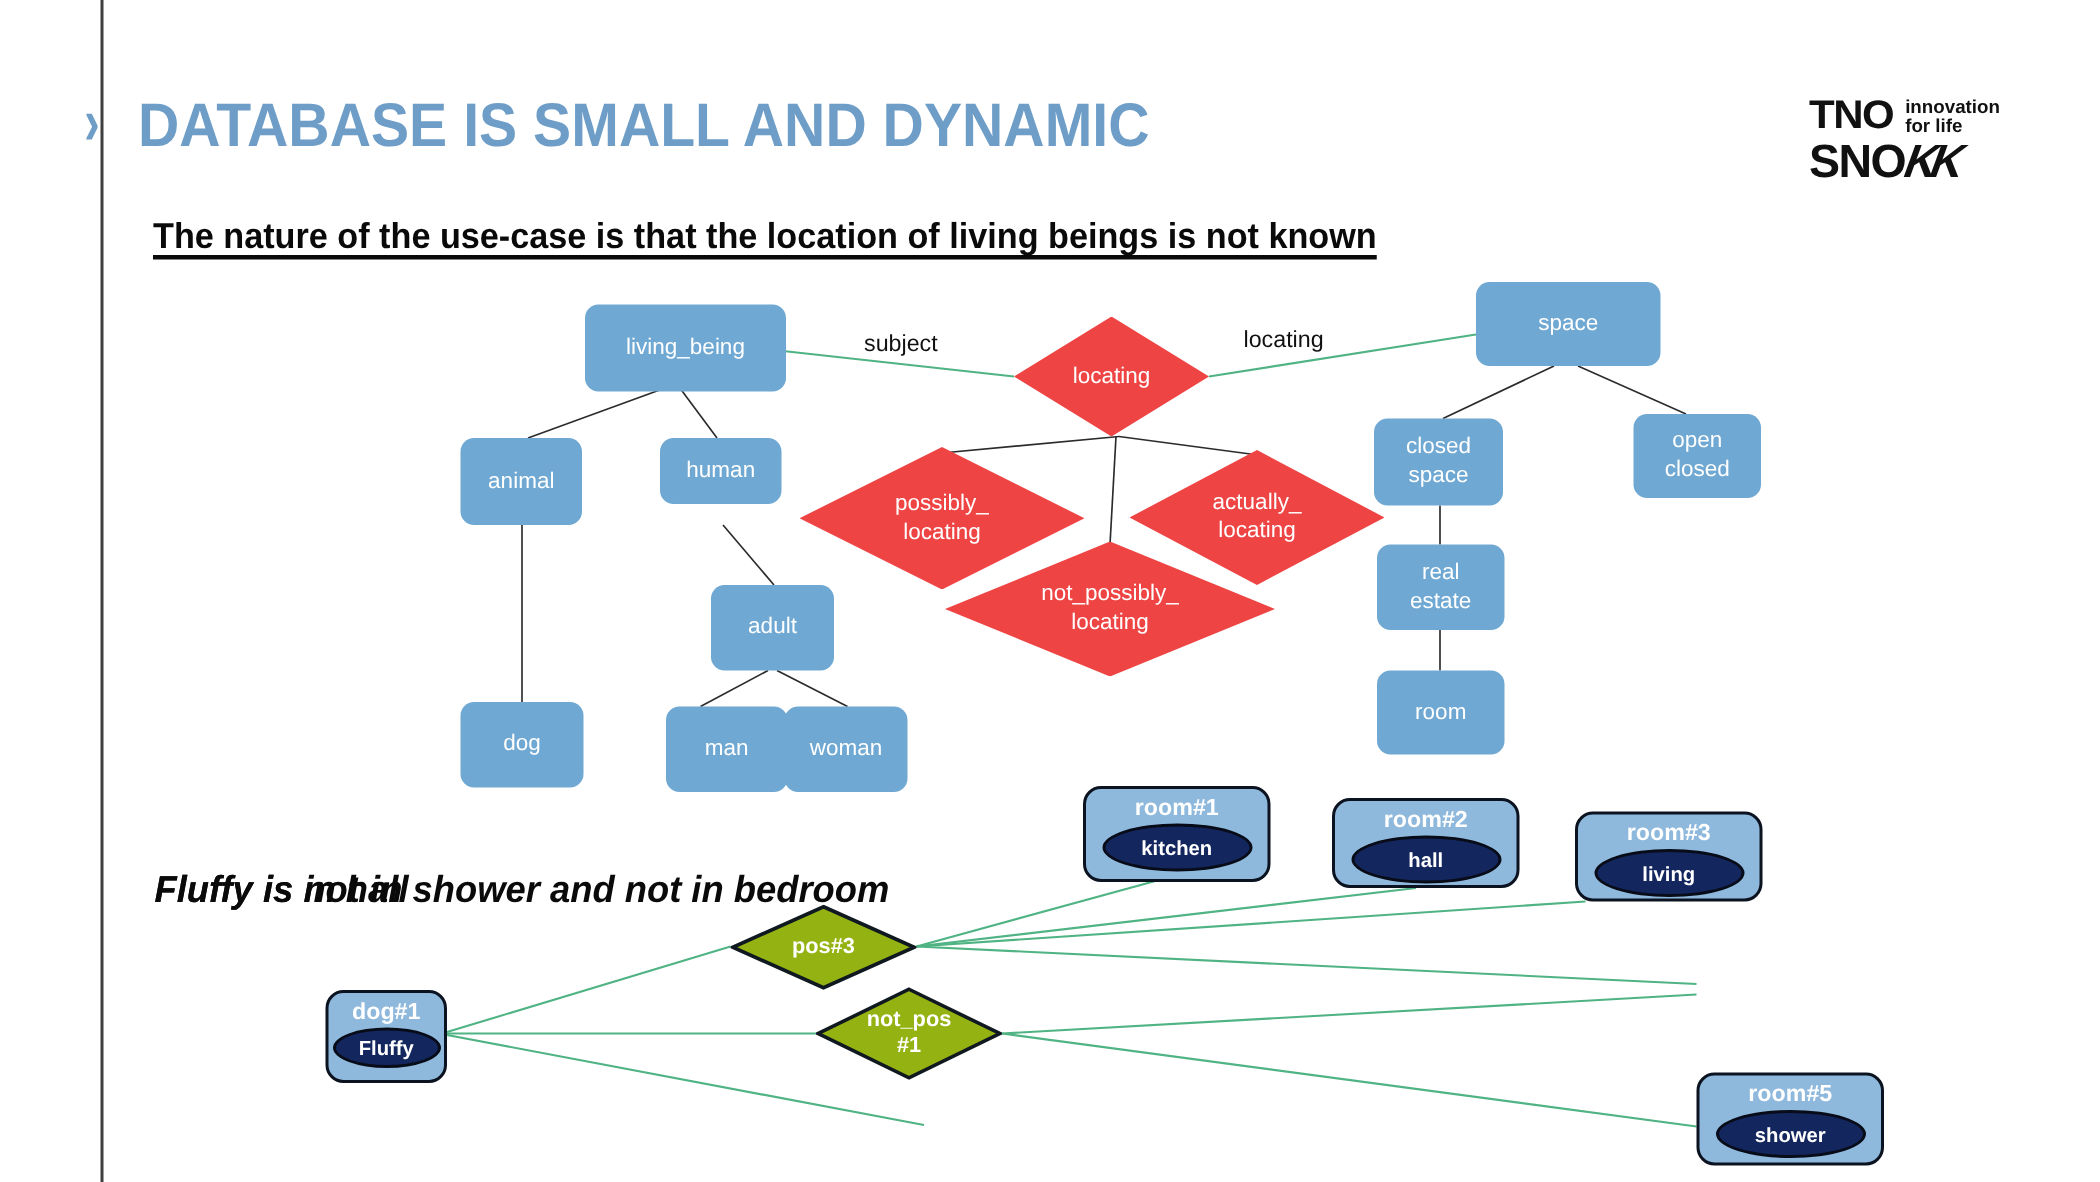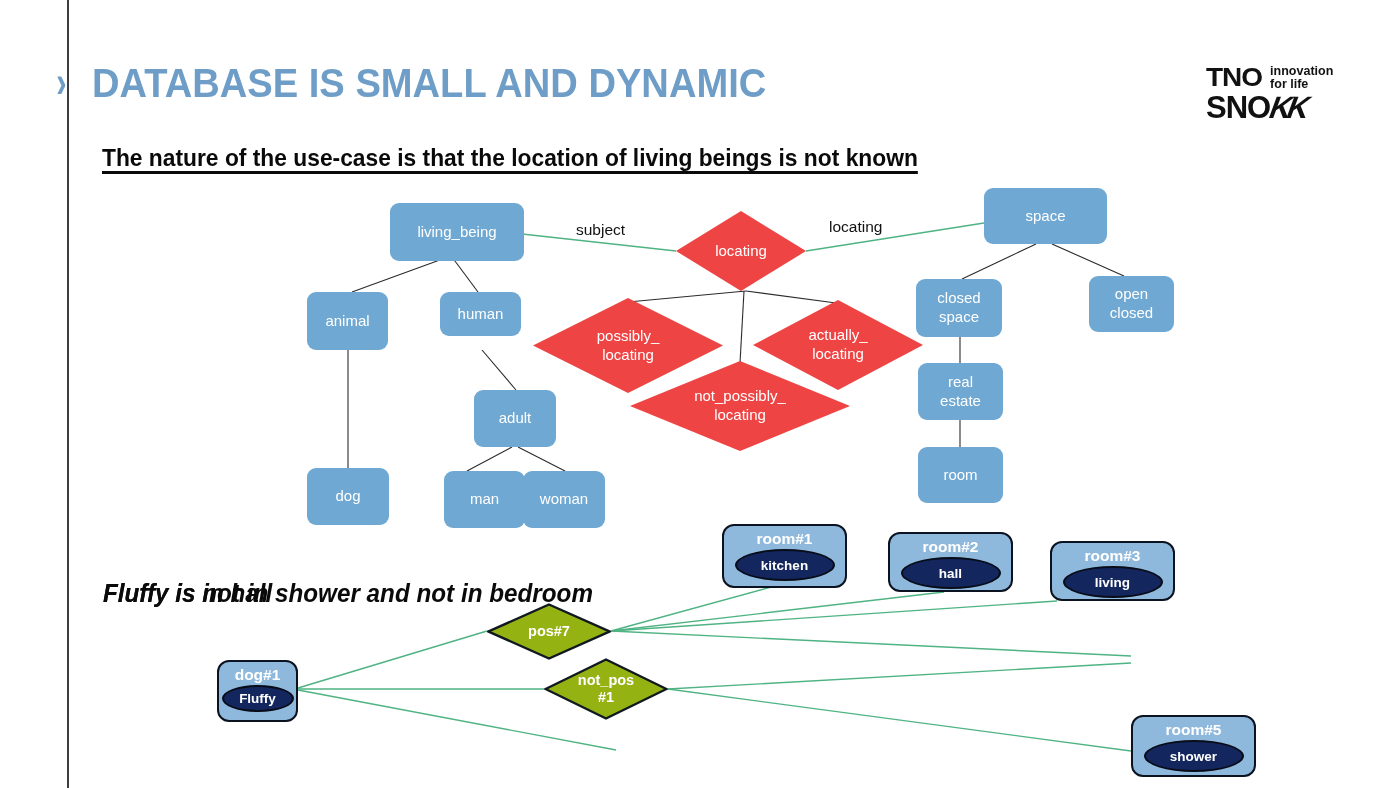--- a/index.html
+++ b/index.html
@@ -146,21 +146,21 @@
   <div class="dbox" style="left:630px;top:361px;width:220px;height:90px;">not_possibly_
 locating</div>
 
   <span class="edge-label" style="left:576px;top:221px;">subject</span>
   <span class="edge-label" style="left:829px;top:218px;">locating</span>
 
   <div class="idia" style="left:487px;top:603px;width:124px;height:57px;">
     <svg width="124" height="57" viewBox="0 0 124 57">
         <polygon points="62,1.5 122.5,28.5 62,55.5 1.5,28.5" fill="#95B213" stroke="#101820" stroke-width="2.4"></polygon>
       </svg>
-    <span class="dlabel">pos#7</span>
+    <span class="dlabel">pos#3</span>
   </div>
   <div class="idia" style="left:544px;top:658px;width:124px;height:62px;">
     <svg width="124" height="62" viewBox="0 0 124 62">
         <polygon points="62,1.5 122.5,31 62,60.5 1.5,31" fill="#95B213" stroke="#101820" stroke-width="2.4"></polygon>
       </svg>
     <span class="dlabel">not_pos
 #1</span>
   </div>
 
   <div class="ibox" style="left:722px;top:524px;width:125px;height:64px;">

